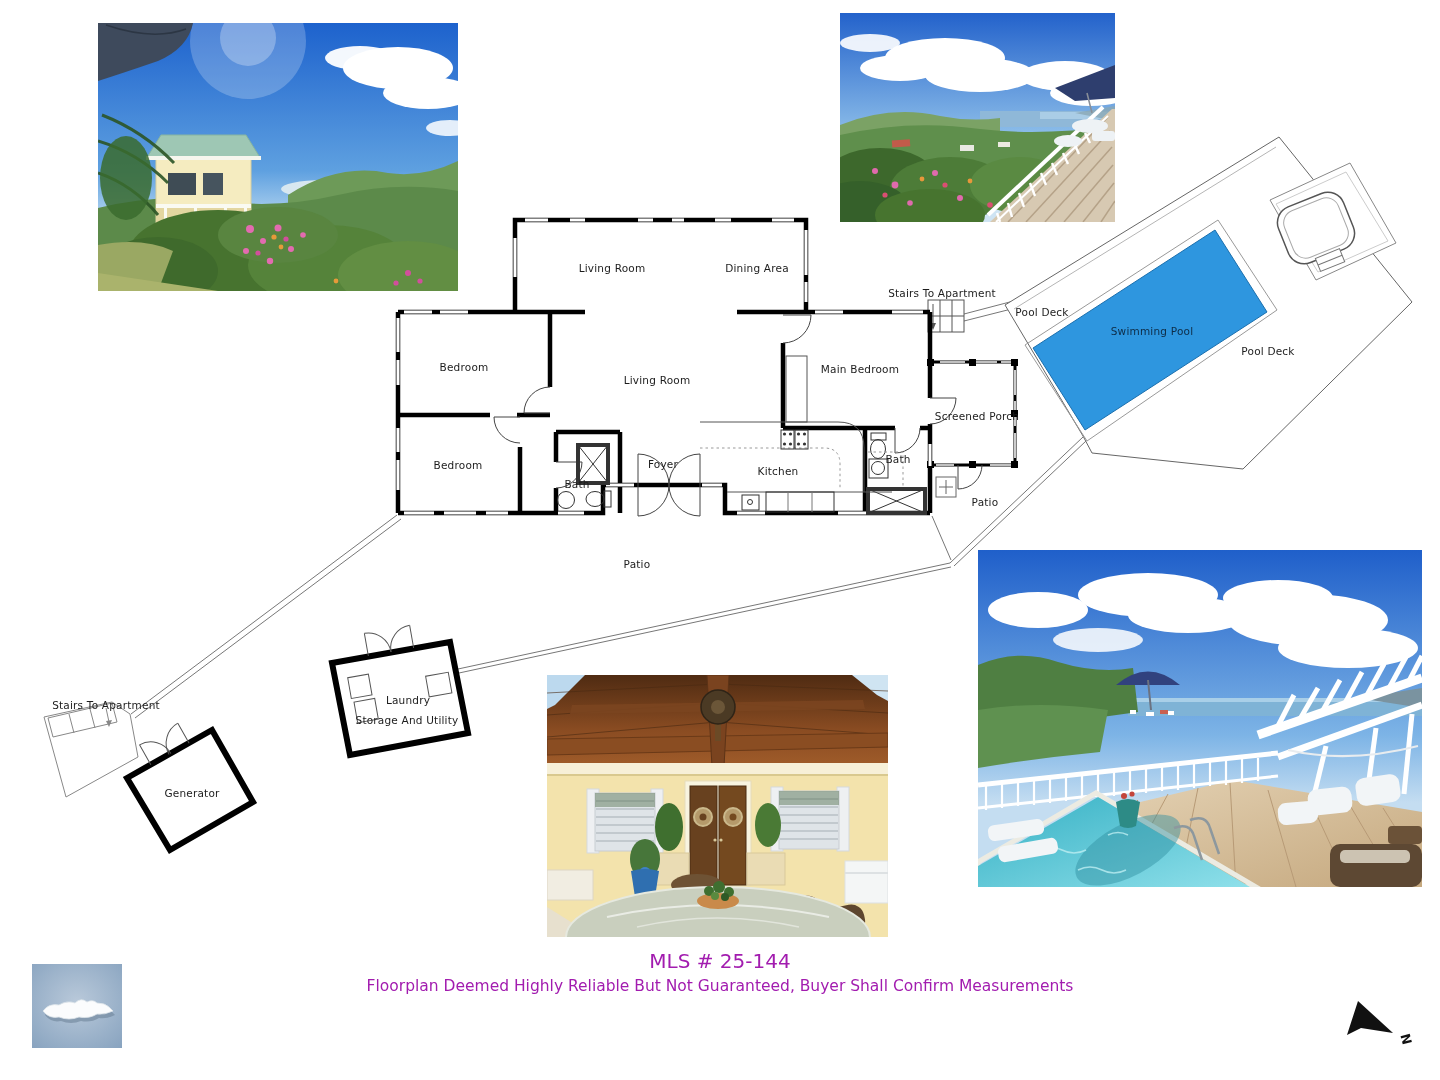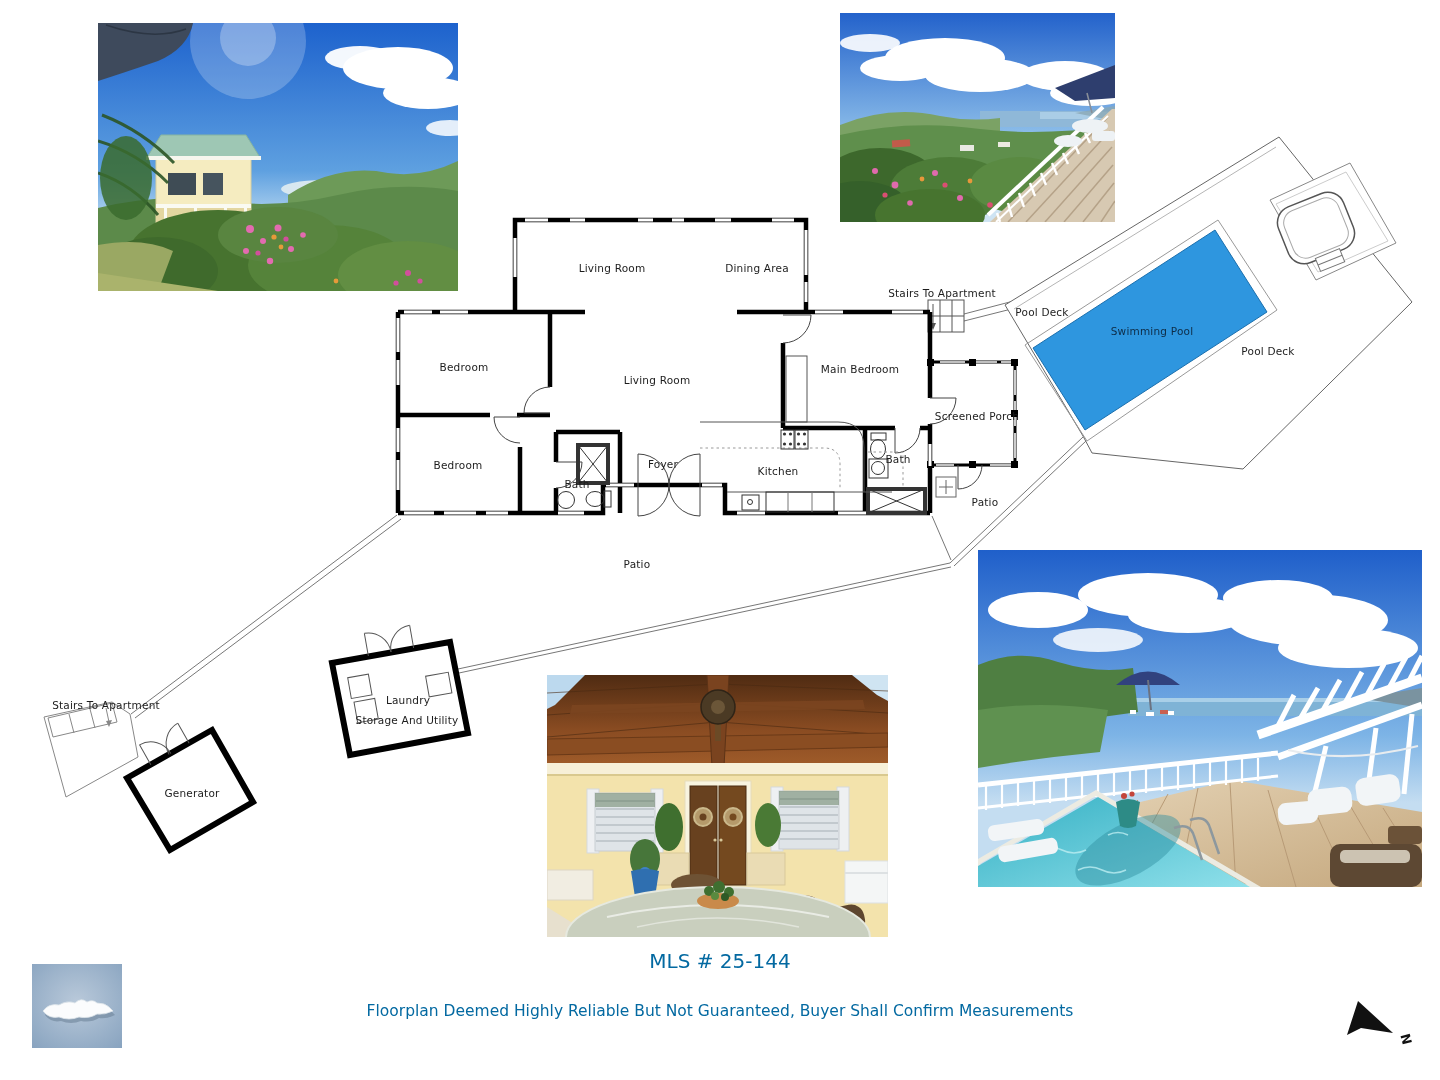--- a/index.html
+++ b/index.html
@@ -2,24 +2,24 @@
 <html><head>
 <meta charset="utf-8">
 <style>
   html,body{margin:0;padding:0;background:#fff;}
   #canvas{position:relative;width:1440px;height:1080px;background:#fff;overflow:hidden;
           font-family:"DejaVu Sans",sans-serif;}
   .abs{position:absolute;}
   svg text{font-family:"DejaVu Sans",sans-serif;}
   .roomlabel{font-size:10.5px;fill:#1c1c1c;letter-spacing:.2px;}
   .poollabel{font-size:10.5px;fill:#0e2c46;letter-spacing:.2px;}
-  #textblock{position:absolute;left:0;top:948px;width:1440px;text-align:center;color:#0369a1;}
+  #textblock{position:absolute;left:0;top:948px;width:1440px;text-align:center;color:#a21caf;}
   #mls{font-size:20px;line-height:26px;font-weight:400;}
   .addr{font-size:21px;line-height:24px;font-weight:700;}
-  #disclaimer{font-size:15.5px;margin-top:28px;font-weight:400;}
+  #disclaimer{font-size:15.5px;margin-top:3px;font-weight:400;}
   .photo{position:absolute;}
 </style>
 </head>
 <body>
 
 <div id="canvas">
 
   <svg class="abs" style="left:0;top:0" width="1440" height="1080" viewBox="0 0 1440 1080">
 
     <g stroke="#777" stroke-width="1" fill="none">

